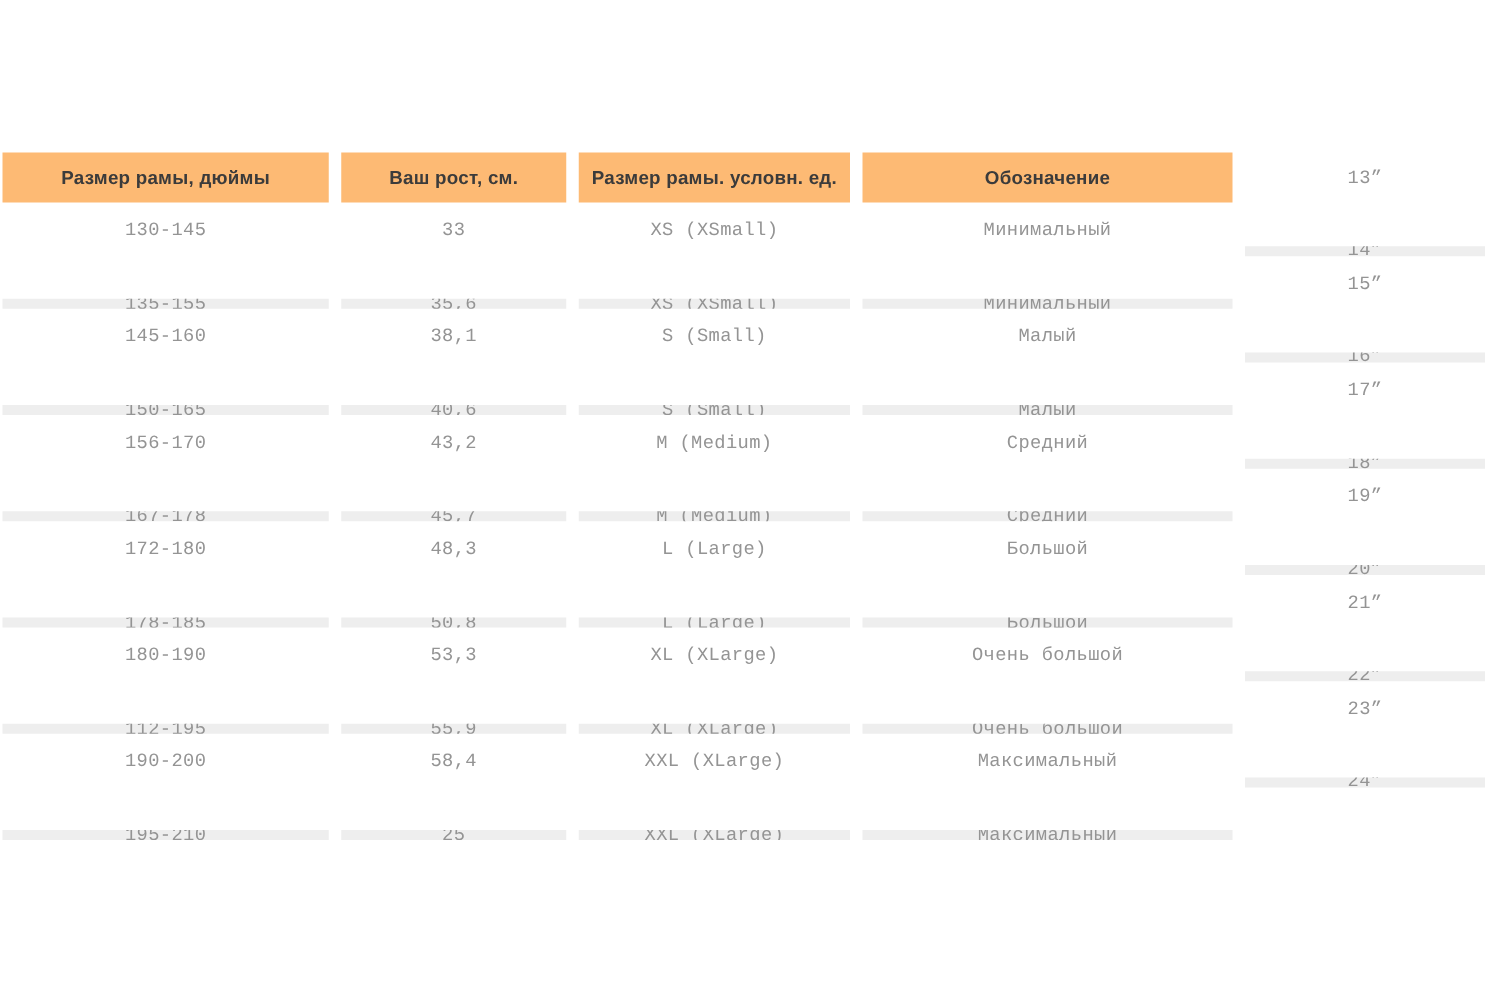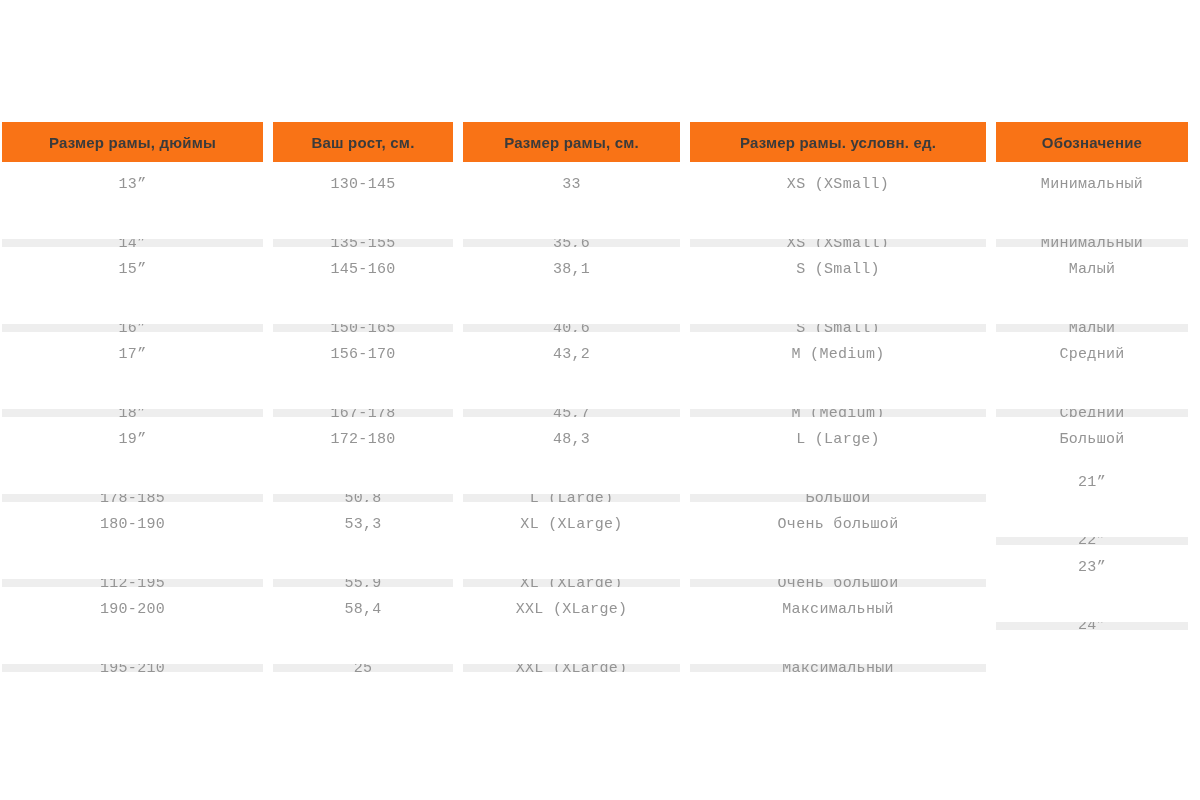--- a/index.html
+++ b/index.html
@@ -30,21 +30,21 @@
   .cell {
     display: flex;
     align-items: center;
     justify-content: center;
     font-size: 15px;
     letter-spacing: 0.3px;
     white-space: nowrap;
     overflow: hidden;
   }
   .header-cell {
-    background: #f97316;
+    background: #fdba74;
     color: #3b3b3b;
     font-weight: bold;
     letter-spacing: 0.2px;
   }
   .data-cell {
     color: #949494;
     background: #ffffff;
     font-family: Liberation Mono, monospace;
   }
   .data-cell.shade {
@@ -52,21 +52,20 @@
     margin-top: 32px;
   }
 </style>
 </head>
 <body>
 
 <div class="page">
   <div class="size-table">
       <div class="cell header-cell">Размер рамы, дюймы</div>
       <div class="cell header-cell">Ваш рост, см.</div>
-      <div class="cell header-cell">Размер рамы, см.</div>
       <div class="cell header-cell">Размер рамы. условн. ед.</div>
       <div class="cell header-cell">Обозначение</div>
       <div class="cell data-cell">13”</div>
       <div class="cell data-cell">130-145</div>
       <div class="cell data-cell">33</div>
       <div class="cell data-cell">XS (XSmall)</div>
       <div class="cell data-cell">Минимальный</div>
       <div class="cell data-cell shade">14”</div>
       <div class="cell data-cell shade">135-155</div>
       <div class="cell data-cell shade">35,6</div>
@@ -90,20 +89,21 @@
       <div class="cell data-cell shade">18”</div>
       <div class="cell data-cell shade">167-178</div>
       <div class="cell data-cell shade">45,7</div>
       <div class="cell data-cell shade">M (Medium)</div>
       <div class="cell data-cell shade">Средний</div>
       <div class="cell data-cell">19”</div>
       <div class="cell data-cell">172-180</div>
       <div class="cell data-cell">48,3</div>
       <div class="cell data-cell">L (Large)</div>
       <div class="cell data-cell">Большой</div>
+      <div class="cell data-cell shade">20”</div>
       <div class="cell data-cell shade">178-185</div>
       <div class="cell data-cell shade">50,8</div>
       <div class="cell data-cell shade">L (Large)</div>
       <div class="cell data-cell shade">Большой</div>
       <div class="cell data-cell">21”</div>
       <div class="cell data-cell">180-190</div>
       <div class="cell data-cell">53,3</div>
       <div class="cell data-cell">XL (XLarge)</div>
       <div class="cell data-cell">Очень большой</div>
       <div class="cell data-cell shade">22”</div>

